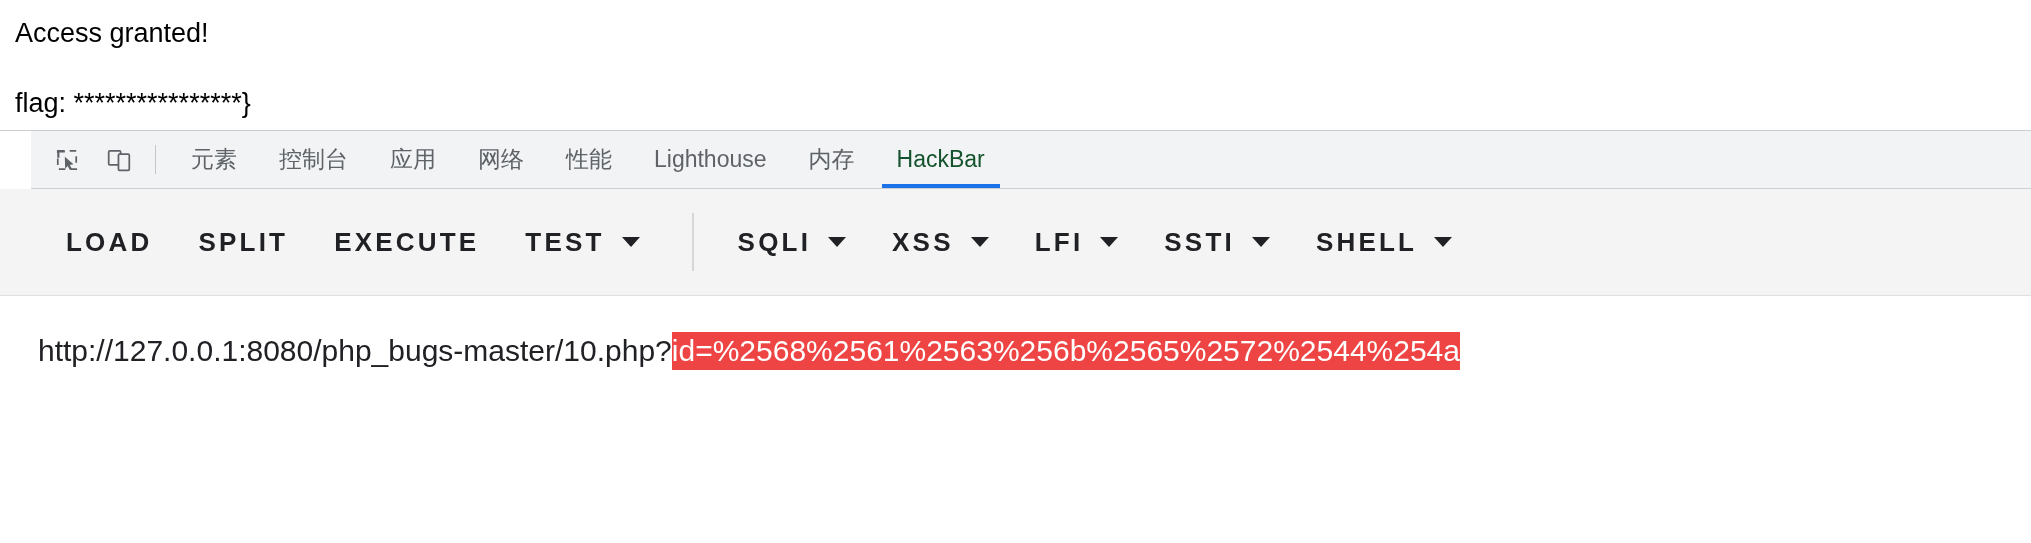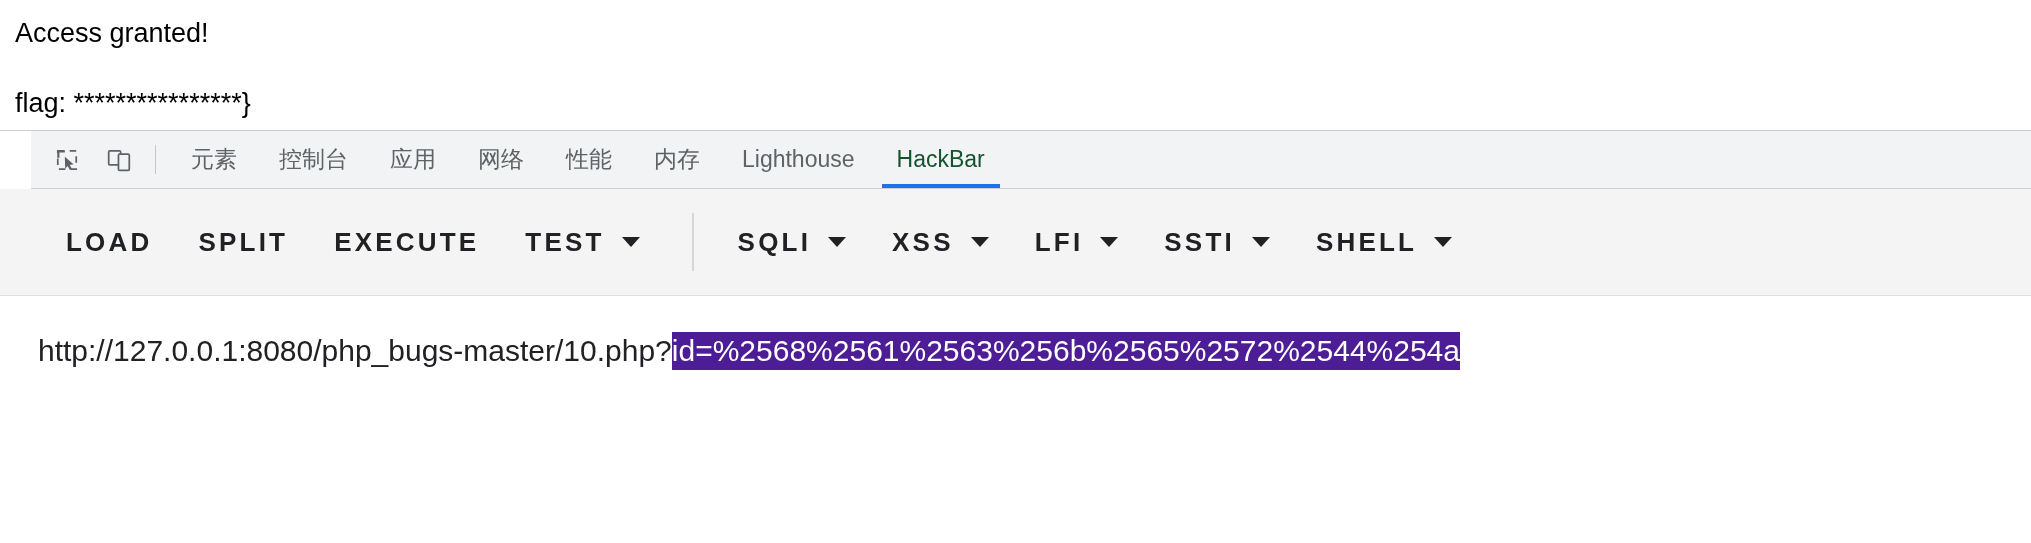--- a/index.html
+++ b/index.html
@@ -131,21 +131,21 @@
     margin-bottom: 9px;
   }
   .url-line {
     font-size: 30px;
     color: #202124;
     white-space: pre;
     line-height: 1.25;
     font-family: "Liberation Sans", sans-serif;
   }
   .url-sel {
-    background: #4c1d95;
+    background: #ef4444;
     color: #ffffff;
     padding: 2px 0 3px 0;
   }
 </style>
 </head>
 <body>
 
 <div class="page-content">
   <p class="page-line first">Access granted!</p>
   <p class="page-line second"><span class="flag-label">flag: </span><span class="flag-stars">****************}</span></p>
@@ -183,24 +183,24 @@
     <div class="dt-tab">
         <span>应用</span>
       </div>
     <div class="dt-tab">
         <span>网络</span>
       </div>
     <div class="dt-tab">
         <span>性能</span>
       </div>
     <div class="dt-tab">
+        <span>Lighthouse</span>
+      </div>
+    <div class="dt-tab">
         <span>内存</span>
-      </div>
-    <div class="dt-tab">
-        <span>Lighthouse</span>
       </div>
     <div class="dt-tab active">
         <span>HackBar</span>
       </div>
   </div>
 
   <div class="hb-toolbar">
     <div class="hb-btn">
         <span>LOAD</span>
       </div>

